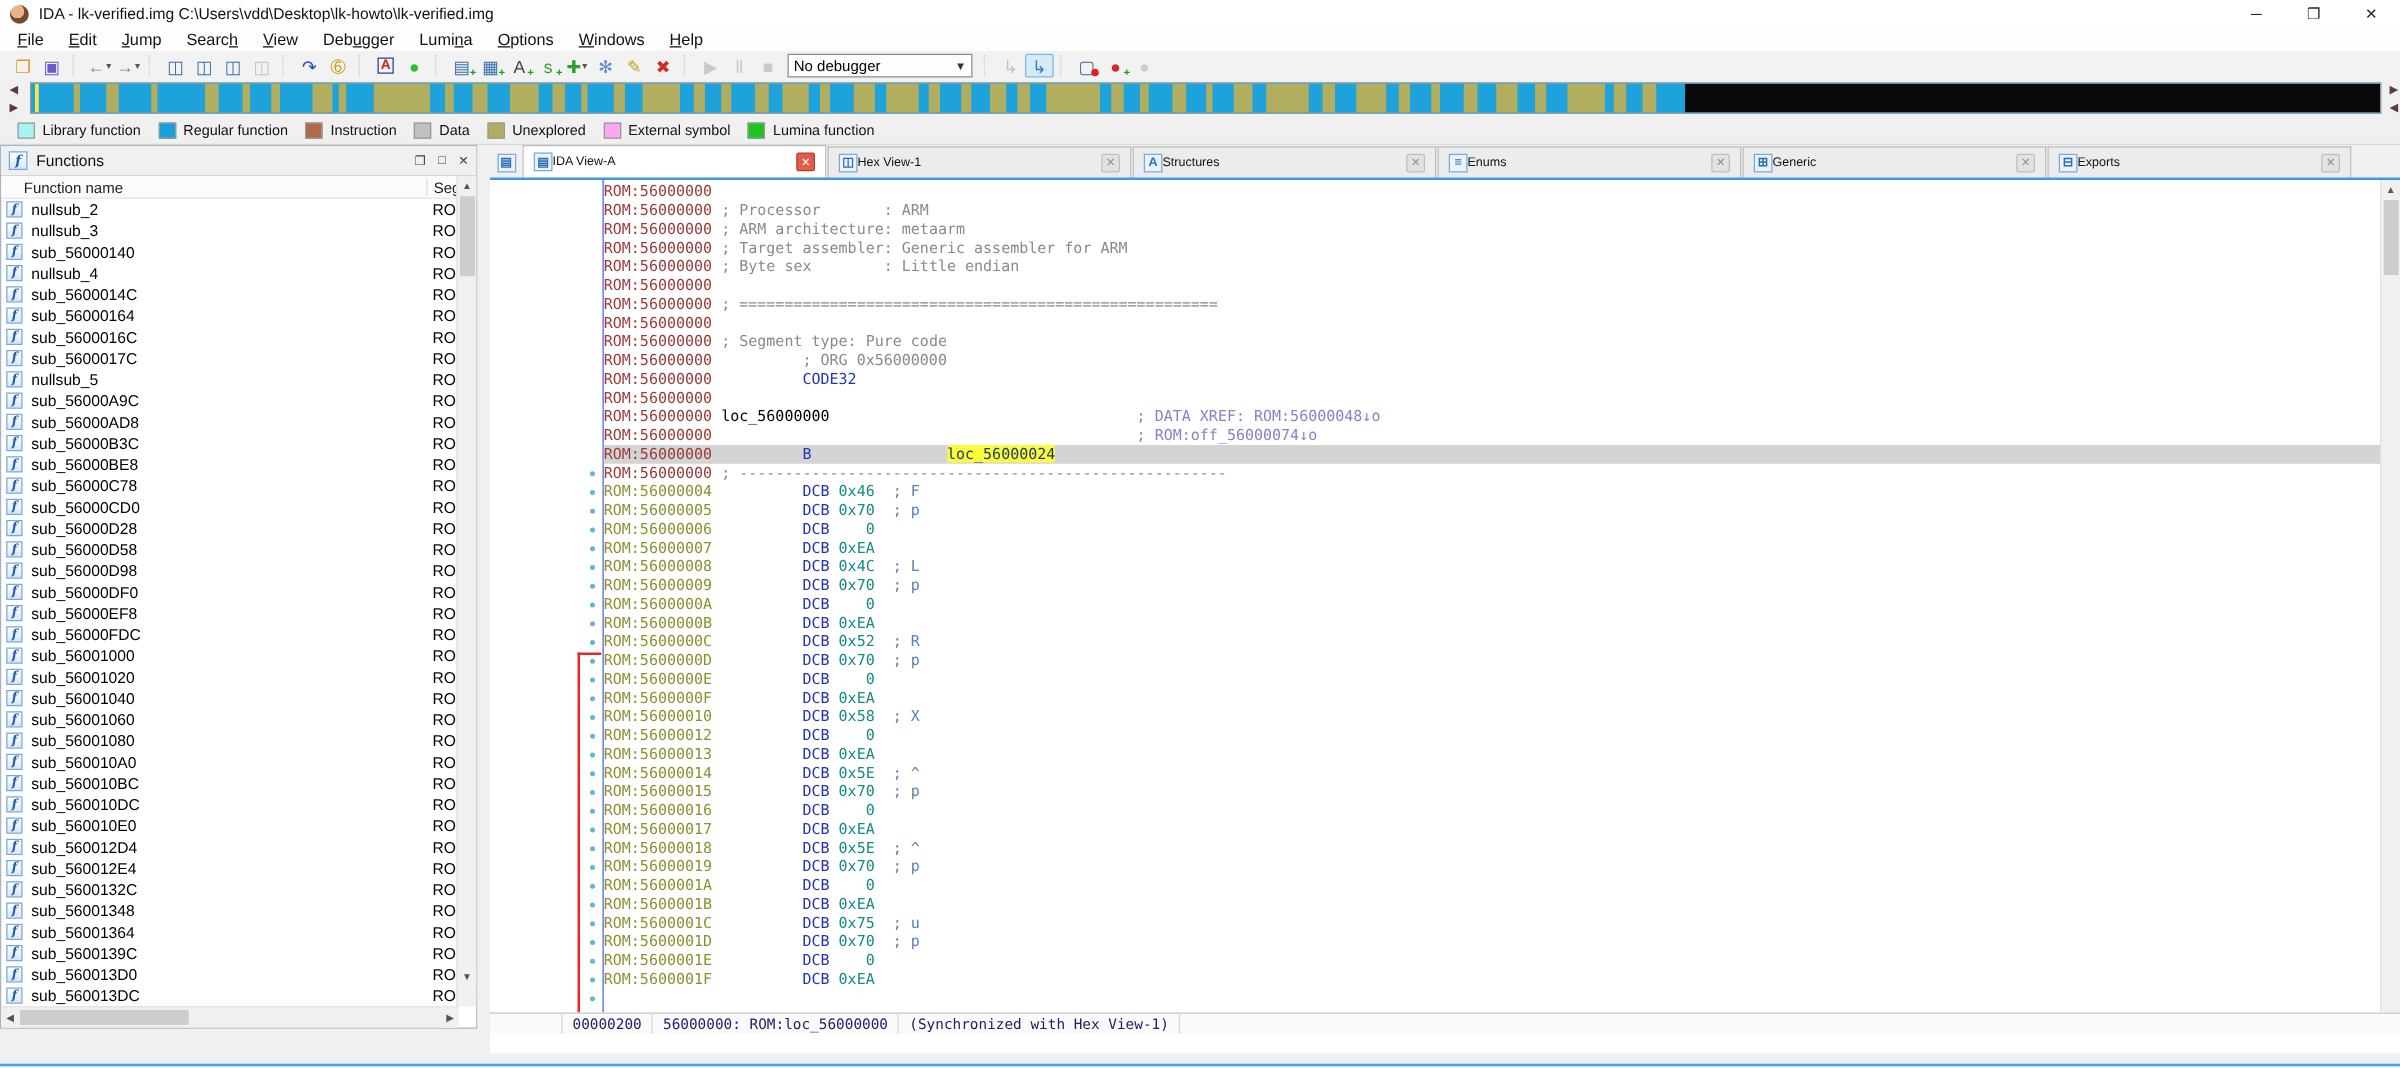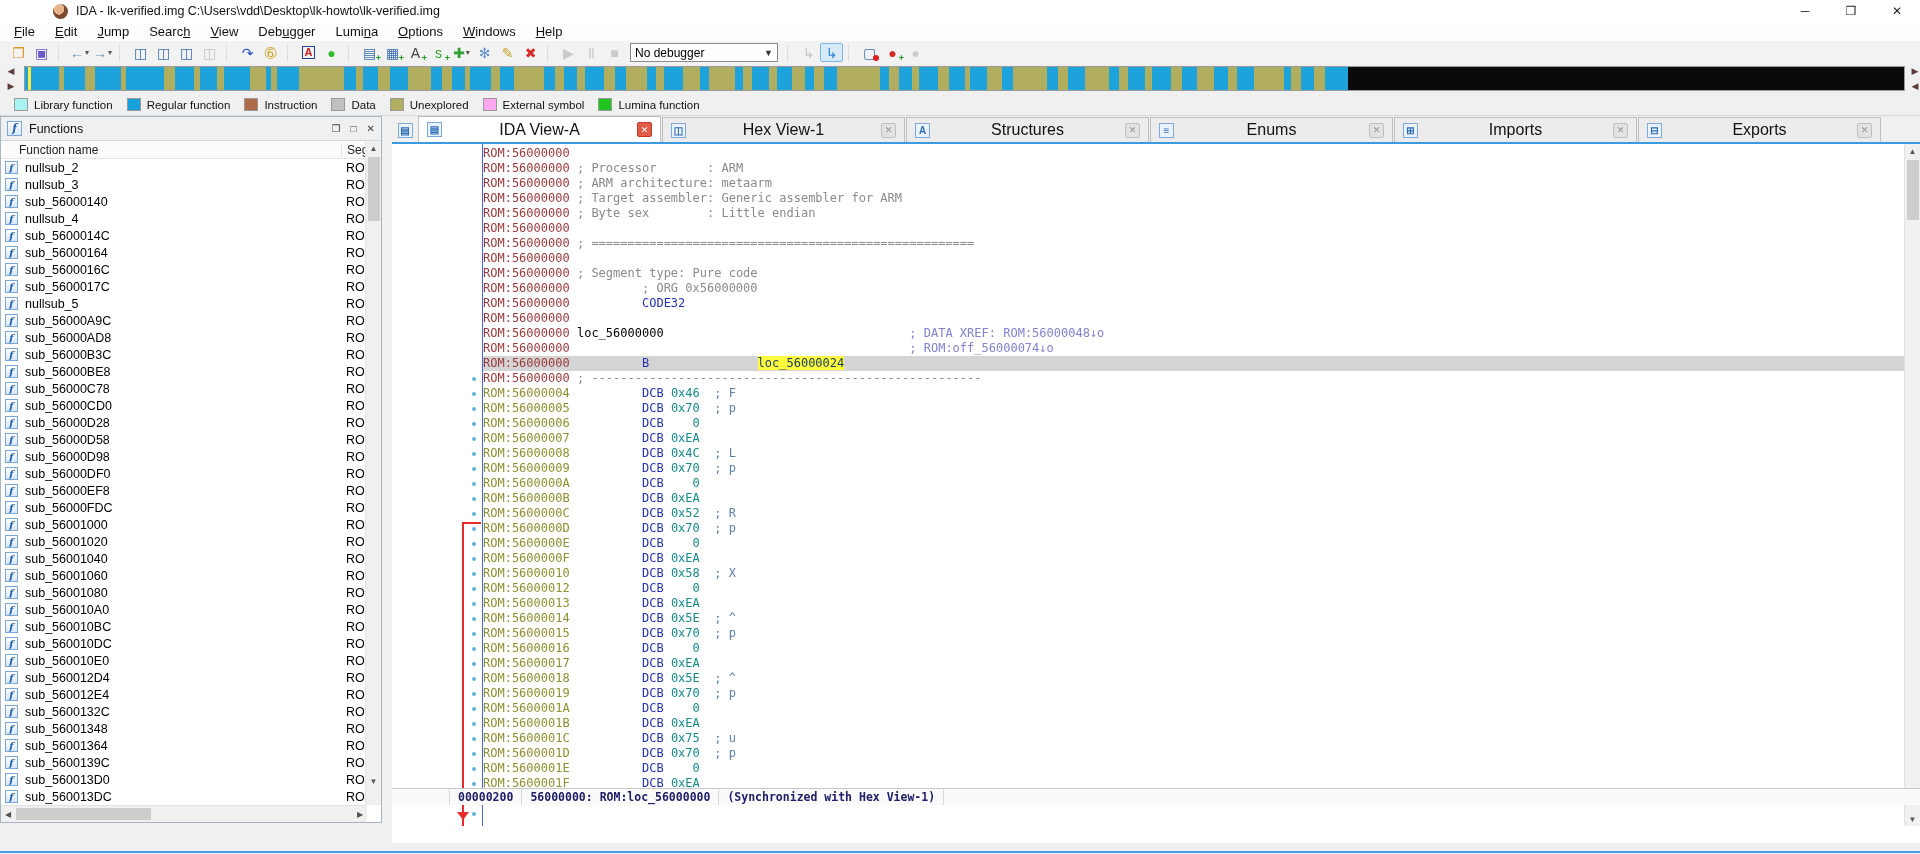--- a/index.html
+++ b/index.html
@@ -1,20 +1,20 @@
 <!DOCTYPE html>
 <html><head>
 <meta charset="utf-8">
 <style>
   * { margin:0; padding:0; box-sizing:border-box; }
   html,body { width:1920px; height:854px; overflow:hidden; }
   body { font-family:"Liberation Sans",sans-serif; background:#F0F0F0; position:relative; font-size:13px; color:#000; }
 
   
-  #titlebar { position:absolute; left:0; top:0; width:1920px; height:22px; background:#FFFFFF; display:flex; align-items:center;padding-left:45px; }
+  #titlebar { position:absolute; left:0; top:0; width:1920px; height:22px; background:#FFFFFF; display:flex; align-items:center; }
   #app-icon { width:15px; height:15px; margin-left:8px; border-radius:50%;
     background:radial-gradient(circle at 40% 35%, #E8B48C 0 40%, #7A4A2E 41% 75%, #4A2A18 76%); }
   #title-text { margin-left:8px; font-size:12.5px; color:#111; }
   #win-controls { margin-left:auto; display:flex; height:22px; }
   .winbtn { width:46px; height:22px; display:flex; align-items:center; justify-content:center; font-size:12px; color:#222; cursor:default; }
 
   
   #menubar { position:absolute; left:0; top:22px; width:1920px; height:19px; background:#FDFDFD; display:flex; align-items:center; padding-left:4px; }
   .menu-item { padding:1px 10px; font-size:13px; color:#111; }
   .menu-item u { text-decoration:underline; }
@@ -68,21 +68,21 @@
   #fn-vscroll { right:0; top:24px; width:16px; height:664px; border-left:1px solid #E2E2E2; }
   #fn-hscroll { left:0; bottom:0; width:366px; height:17px; border-top:1px solid #E2E2E2; }
 
   
   #mainpane { position:absolute; left:392px; top:116px; width:1528px; height:727px; background:#FFFFFF; }
   #tabbar { position:absolute; left:0; top:0; width:100%; height:26px; background:#F0F0F0; display:flex; align-items:flex-end; }
   #pane-icon { width:26px; height:24px; display:flex; align-items:center; justify-content:center; }
   .tab { width:243px; height:25px; display:flex; align-items:center; padding:0 8px; border:1px solid #BFBFBF; border-bottom:none; background:#ECECEC; margin-right:1px; }
   .tab.active { background:#FFFFFF; height:26px; }
   .tab-icon { width:15px; height:15px; border:1px solid #7FA8D8; background:#EAF2FC; color:#2E6DB4; font-size:10px; font-weight:bold; display:flex; align-items:center; justify-content:center; flex:none; }
-  .tab-label { flex:1; text-align:center; font-size:16px; color:#111; white-space:nowrap; overflow:hidden; }
+  .tab-label { flex:1; font-size:10px; color:#111; white-space:nowrap; overflow:hidden; }
   .tab-close { width:15px; height:15px; border-radius:2px; display:flex; align-items:center; justify-content:center; font-size:9px; flex:none; }
   .tab.active .tab-close { background:#E25C4A; border:1px solid #C0392B; color:#FFF; }
   .tab:not(.active) .tab-close { background:#E2E2E2; border:1px solid #BFBFBF; color:#909090; }
   #tab-underline { position:absolute; left:0; top:26px; width:100%; height:2px; background:#3C9BE0; }
 
   
   #disasm { position:absolute; left:16px; top:28px; width:1512px; height:682px; background:#FFFFFF; overflow:hidden; }
   #gutter-line { position:absolute; left:74px; top:0; width:1px; height:100%; background:#4A66D8; }
   .gdot { position:absolute; left:64px; width:4px; height:4px; border-radius:50%; background:#5FB6D8; }
   #flow-arrow-h { position:absolute; left:54px; width:19px; height:2px; background:#E82A2A; }
@@ -97,21 +97,21 @@
   .sg-k { color:#2433B0; } 
   .sg-n { color:#178A8A; } 
   .sg-m { color:#5E80AC; } 
   .sg-x { color:#8282CE; } 
   .sg-l { color:#000000; } 
   .sg-t { color:#000; }
   .sg-hl { color:#1D3C6E; background:#FCFC3C; }
   #disasm-vscroll { right:0; top:28px; width:16px; height:682px; border-left:1px solid #E2E2E2; }
 
   
-  #dstatus { position:absolute; left:0; top:672px; width:1528px; height:17px; background:#FAFAFA; border-top:1px solid #C8C8C8; display:flex; align-items:center; font-family:"DejaVu Sans Mono","Liberation Mono",monospace; font-size:11.5px; color:#20206A;font-weight:bold; }
+  #dstatus { position:absolute; left:0; top:694px; width:1528px; height:17px; background:#FAFAFA; border-top:1px solid #C8C8C8; display:flex; align-items:center; font-family:"DejaVu Sans Mono","Liberation Mono",monospace; font-size:11.5px; color:#20206A; }
   #dstatus .cell { padding:0 8px; border-right:1px solid #D8D8D8; height:100%; display:flex; align-items:center; }
   #dstatus .lead { width:58px; border-right:1px solid #D8D8D8; height:100%; }
 
   
   #bottombar { position:absolute; left:0; top:843px; width:1920px; height:11px; background:#F0F0F0; }
   #bottom-blue { position:absolute; left:0; top:851px; width:1920px; height:2px; background:#4A9FE0; }
   #splitter { position:absolute; left:382px; top:116px; width:10px; height:707px; background:#F0F0F0; }
 </style>
 </head>
 <body>
@@ -595,21 +595,21 @@
         <span class="tab-label">Structures</span>
         <span class="tab-close">✕</span>
       </div>
       <div class="tab">
         <span class="tab-icon">≡</span>
         <span class="tab-label">Enums</span>
         <span class="tab-close">✕</span>
       </div>
       <div class="tab">
         <span class="tab-icon">⊞</span>
-        <span class="tab-label">Imports</span>
+        <span class="tab-label">Generic</span>
         <span class="tab-close">✕</span>
       </div>
       <div class="tab">
         <span class="tab-icon">⊟</span>
         <span class="tab-label">Exports</span>
         <span class="tab-close">✕</span>
       </div>
     </div>
   <div id="tab-underline"></div>
 

